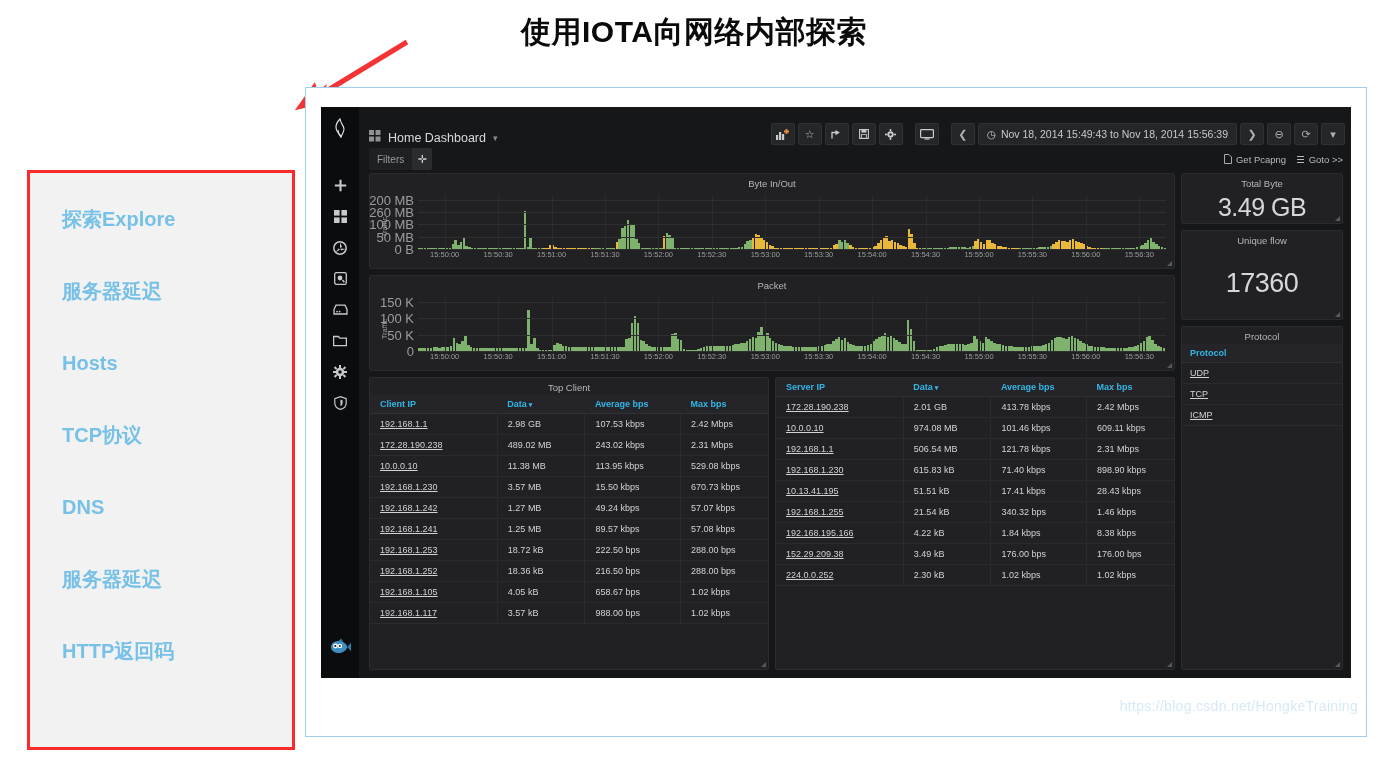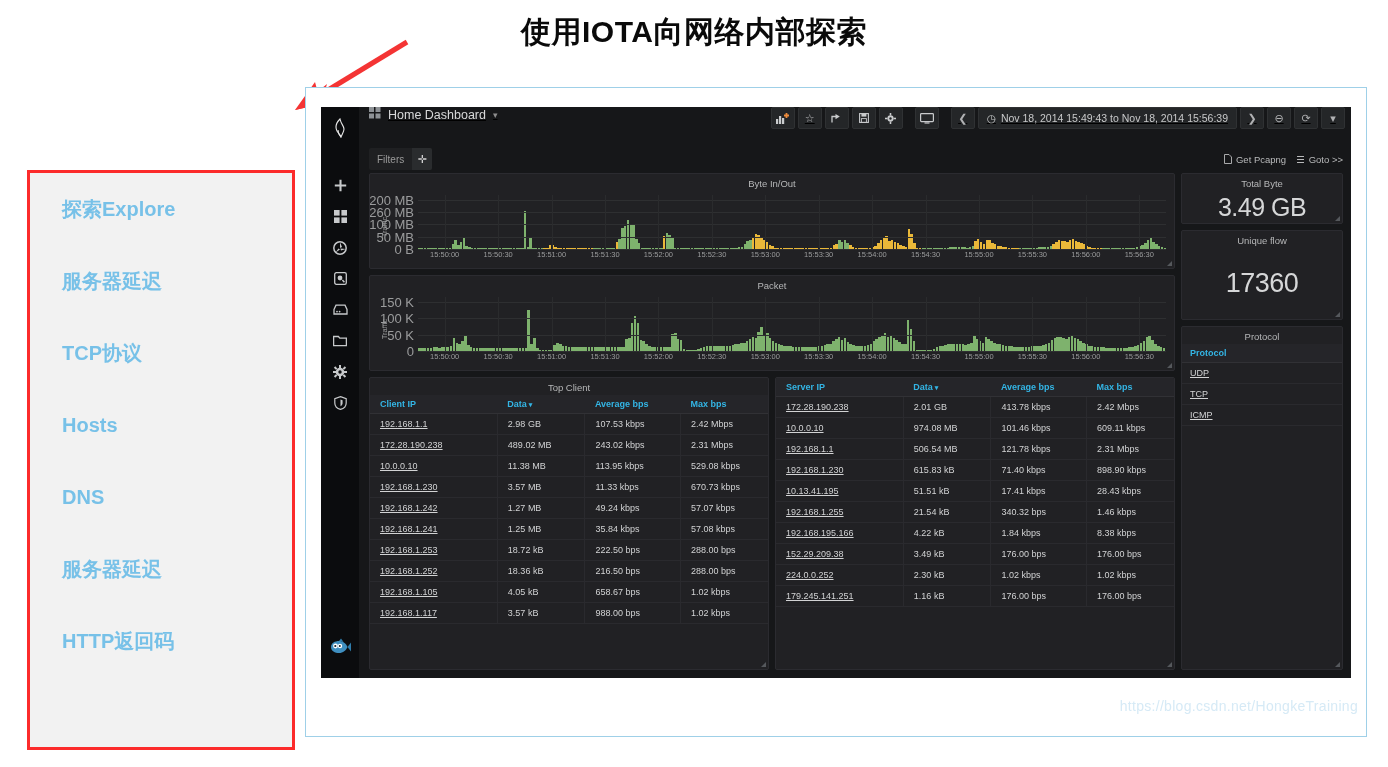--- a/index.html
+++ b/index.html
@@ -44,20 +44,21 @@
     margin-left: 32px;
     font-size: 21px; font-weight: bold;
     color: #f2681a;
   }
   .menu-list {
     position: absolute;
     left: 27px; top: 170px;
     width: 268px; height: 580px;
     background: #f2f2f2;
     border: 3px solid #fc2b2b;
+    padding-top: 10px;
   }
   .menu-item {
     height: 72px;
     display: flex; align-items: center;
     padding-left: 32px;
     font-size: 20px; font-weight: bold;
     color: #77c1e8;
   }
 
   
@@ -91,24 +92,23 @@
     color: #9aa0a6;
   }
   .g-nav-spacer { flex: 1 1 auto; }
   .g-avatar { margin-bottom: 18px; }
 
   
   .g-main { flex: 1 1 auto; display: flex; flex-direction: column; min-width: 0; }
 
   .g-topbar {
     height: 38px; flex: 0 0 38px;
-    display: flex; align-items: flex-start;
+    display: flex; align-items: flex-end;
     padding: 0 6px 0 10px;
     background: #161719;
-    text-decoration: underline;
   }
   .g-dash-title {
     display: flex; align-items: center; gap: 7px;
     color: #d8d9da; font-size: 12.5px;
   }
   .dash-grid-icon { display: inline-block; }
   .caret { color: #8e8e8e; font-size: 9px; }
   .g-top-right { margin-left: auto; display: flex; align-items: center; gap: 3px; }
   .tb-btn {
     height: 22px; min-width: 24px;
@@ -272,24 +272,24 @@
 
 
   <div class="menu-list">
     <div class="menu-item">
         <span>探索Explore</span>
       </div>
     <div class="menu-item">
         <span>服务器延迟</span>
       </div>
     <div class="menu-item">
-        <span>TCP协议</span>
+        <span>Hosts</span>
       </div>
     <div class="menu-item">
-        <span>Hosts</span>
+        <span>TCP协议</span>
       </div>
     <div class="menu-item">
         <span>DNS</span>
       </div>
     <div class="menu-item">
         <span>服务器延迟</span>
       </div>
     <div class="menu-item">
         <span>HTTP返回码</span>
       </div>
@@ -1136,33 +1136,33 @@
                       </tr>
                       <tr>
                         <td class="link">10.0.0.10</td>
                         <td>11.38 MB</td>
                         <td>113.95 kbps</td>
                         <td>529.08 kbps</td>
                       </tr>
                       <tr>
                         <td class="link">192.168.1.230</td>
                         <td>3.57 MB</td>
-                        <td>11.33 kbps</td>
+                        <td>15.50 kbps</td>
                         <td>670.73 kbps</td>
                       </tr>
                       <tr>
                         <td class="link">192.168.1.242</td>
                         <td>1.27 MB</td>
                         <td>49.24 kbps</td>
                         <td>57.07 kbps</td>
                       </tr>
                       <tr>
                         <td class="link">192.168.1.241</td>
                         <td>1.25 MB</td>
-                        <td>35.84 kbps</td>
+                        <td>89.57 kbps</td>
                         <td>57.08 kbps</td>
                       </tr>
                       <tr>
                         <td class="link">192.168.1.253</td>
                         <td>18.72 kB</td>
                         <td>222.50 bps</td>
                         <td>288.00 bps</td>
                       </tr>
                       <tr>
                         <td class="link">192.168.1.252</td>
@@ -1242,26 +1242,20 @@
                         <td class="link">152.29.209.38</td>
                         <td>3.49 kB</td>
                         <td>176.00 bps</td>
                         <td>176.00 bps</td>
                       </tr>
                       <tr>
                         <td class="link">224.0.0.252</td>
                         <td>2.30 kB</td>
                         <td>1.02 kbps</td>
                         <td>1.02 kbps</td>
-                      </tr>
-                      <tr>
-                        <td class="link">179.245.141.251</td>
-                        <td>1.16 kB</td>
-                        <td>176.00 bps</td>
-                        <td>176.00 bps</td>
                       </tr>
                     </tbody>
                 </table>
               </div>
             </div>
           </div>
 
           <div class="g-col-right">
             <div class="panel stat-panel stat-sm">
               <div class="panel-title">Total Byte</div>

